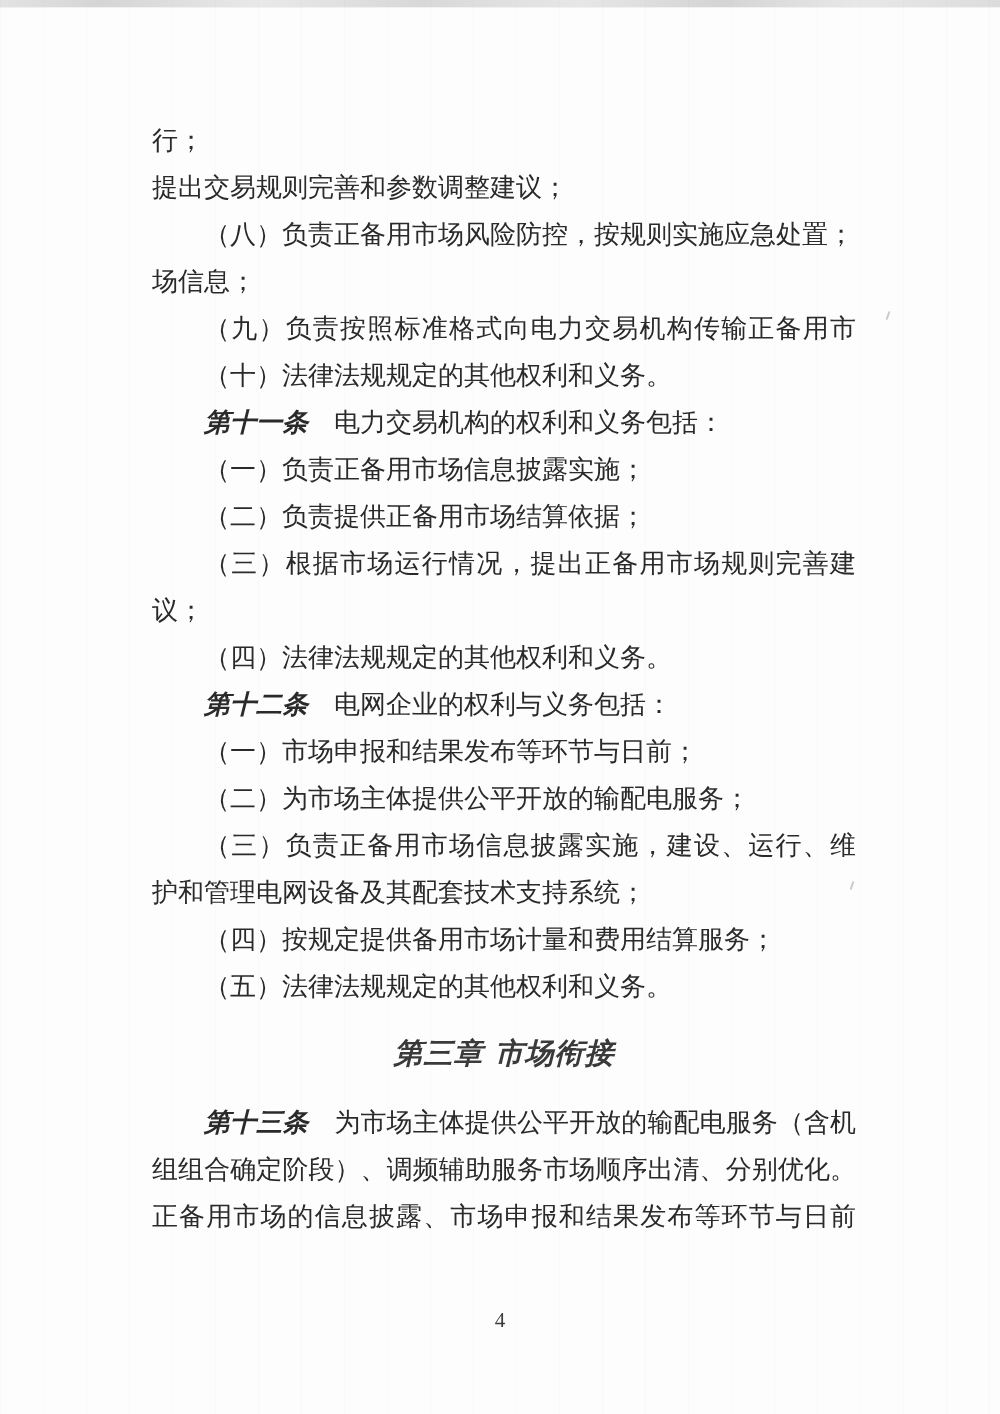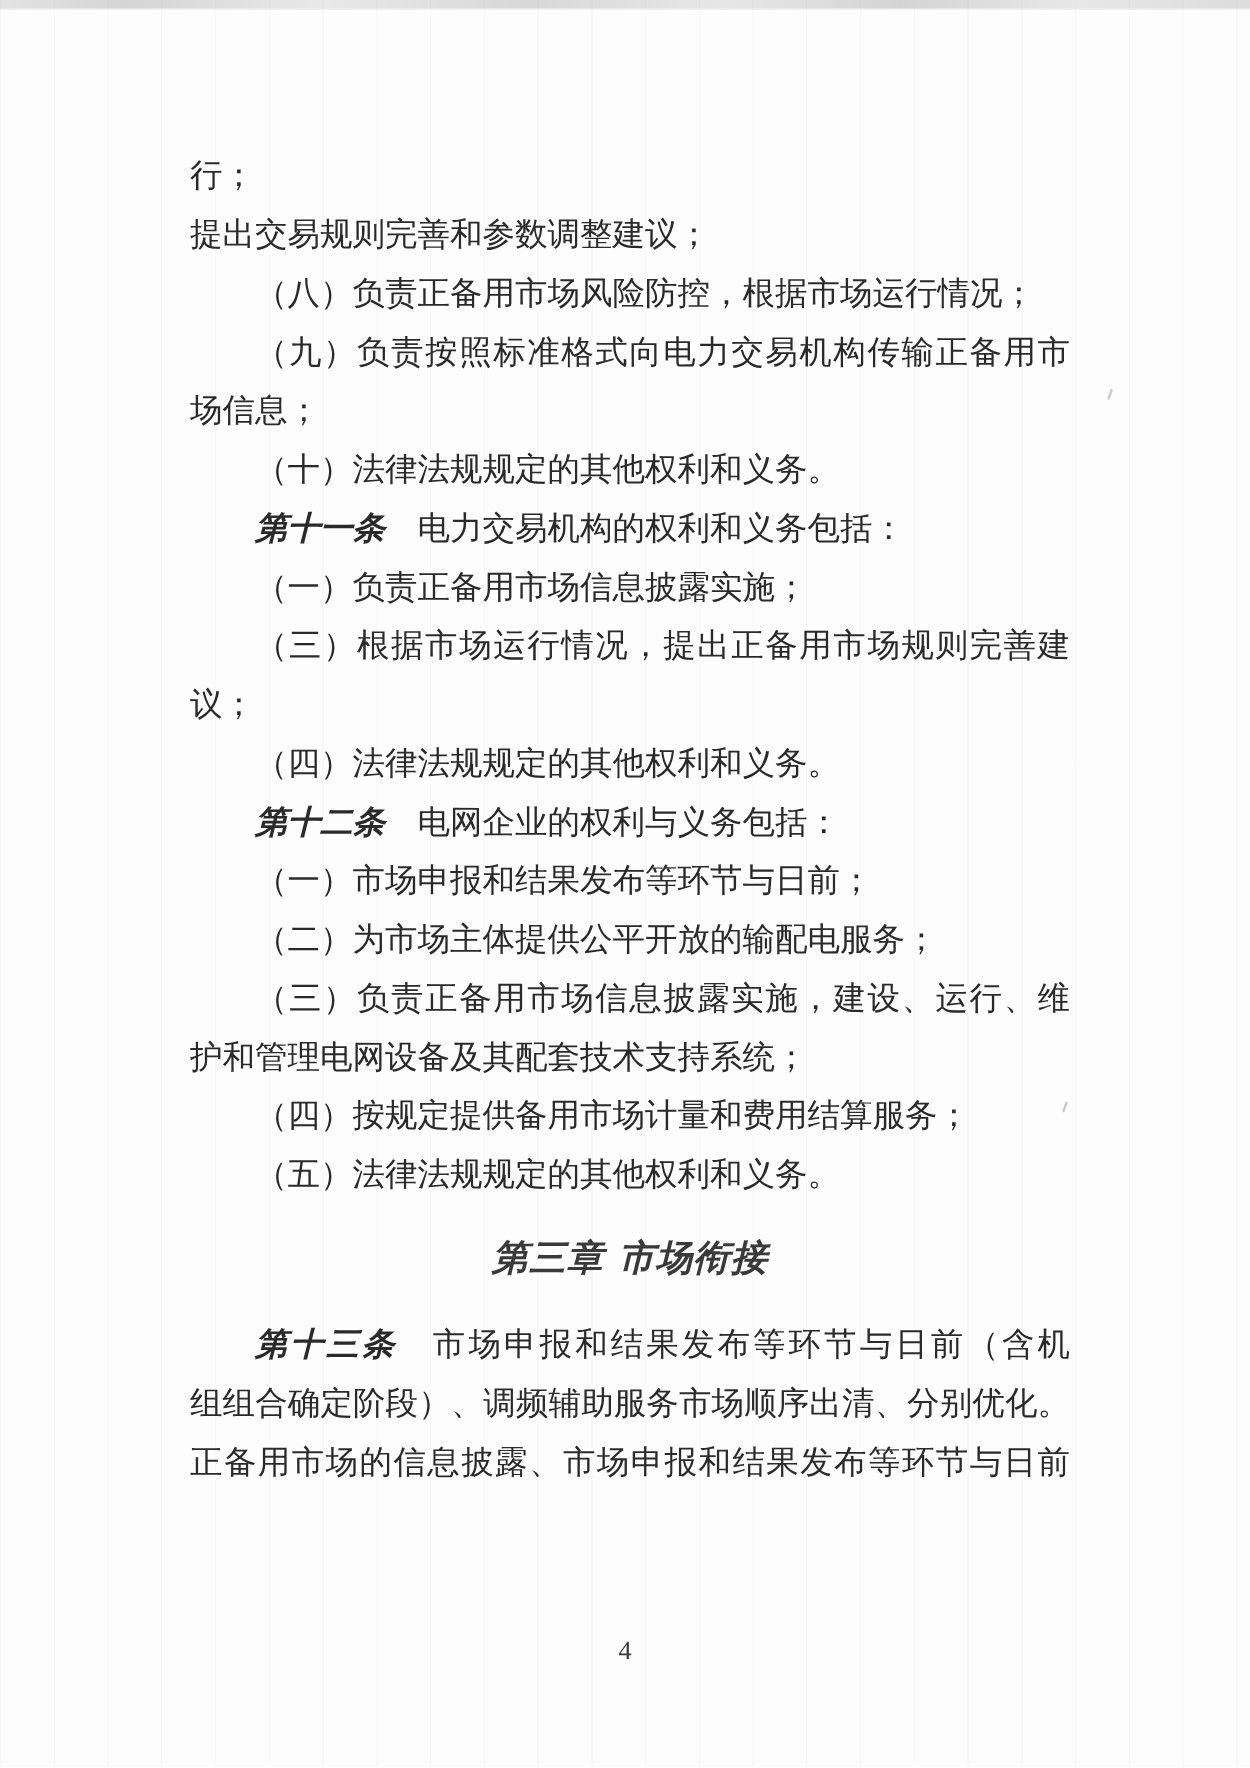--- a/index.html
+++ b/index.html
@@ -89,38 +89,39 @@
 </head>
 <body>
 
 <div class="page">
   <div class="scan-top-band"></div>
   <div class="scan-streaks"></div>
 
   <div class="text-block">
       <div class="line"><span>行；</span></div>
       <div class="line"><span>提出交易规则完善和参数调整建议；</span></div>
-      <div class="line indent"><span>（八）负责正备用市场风险防控，根据市场运行情况；</span></div>
+      <div class="line indent"><span>（八）负责正备用市场风险防控，按规则实施应急处置；</span></div>
+      <div class="line"><span>场信息；</span></div>
       <div class="line indent fill"><span>（九）负责按照标准格式向电力交易机构传输正备用市</span></div>
-      <div class="line"><span>场信息；</span></div>
       <div class="line indent"><span>（十）法律法规规定的其他权利和义务。</span></div>
       <div class="line indent"><span class="seg-bold">第十一条</span><span>　电力交易机构的权利和义务包括：</span></div>
       <div class="line indent"><span>（一）负责正备用市场信息披露实施；</span></div>
+      <div class="line indent"><span>（二）负责提供正备用市场结算依据；</span></div>
       <div class="line indent fill"><span>（三）根据市场运行情况，提出正备用市场规则完善建</span></div>
       <div class="line"><span>议；</span></div>
       <div class="line indent"><span>（四）法律法规规定的其他权利和义务。</span></div>
       <div class="line indent"><span class="seg-bold">第十二条</span><span>　电网企业的权利与义务包括：</span></div>
       <div class="line indent"><span>（一）市场申报和结果发布等环节与日前；</span></div>
       <div class="line indent"><span>（二）为市场主体提供公平开放的输配电服务；</span></div>
       <div class="line indent fill"><span>（三）负责正备用市场信息披露实施，建设、运行、维</span></div>
       <div class="line"><span>护和管理电网设备及其配套技术支持系统；</span></div>
       <div class="line indent"><span>（四）按规定提供备用市场计量和费用结算服务；</span></div>
       <div class="line indent"><span>（五）法律法规规定的其他权利和义务。</span></div>
       <div class="line chapter"><span class="seg-bold">第三章 市场衔接</span></div>
-      <div class="line indent fill"><span class="seg-bold">第十三条</span><span>　市场申报和结果发布等环节与日前（含机</span></div>
+      <div class="line indent fill"><span class="seg-bold">第十三条</span><span>　为市场主体提供公平开放的输配电服务（含机</span></div>
       <div class="line fill"><span>组组合确定阶段）、调频辅助服务市场顺序出清、分别优化。</span></div>
       <div class="line fill"><span>正备用市场的信息披露、市场申报和结果发布等环节与日前</span></div>
     </div>
 
   <div class="page-number">4</div>
 
   <span class="speck speck-1"></span>
   <span class="speck speck-2"></span>
 </div>
 

